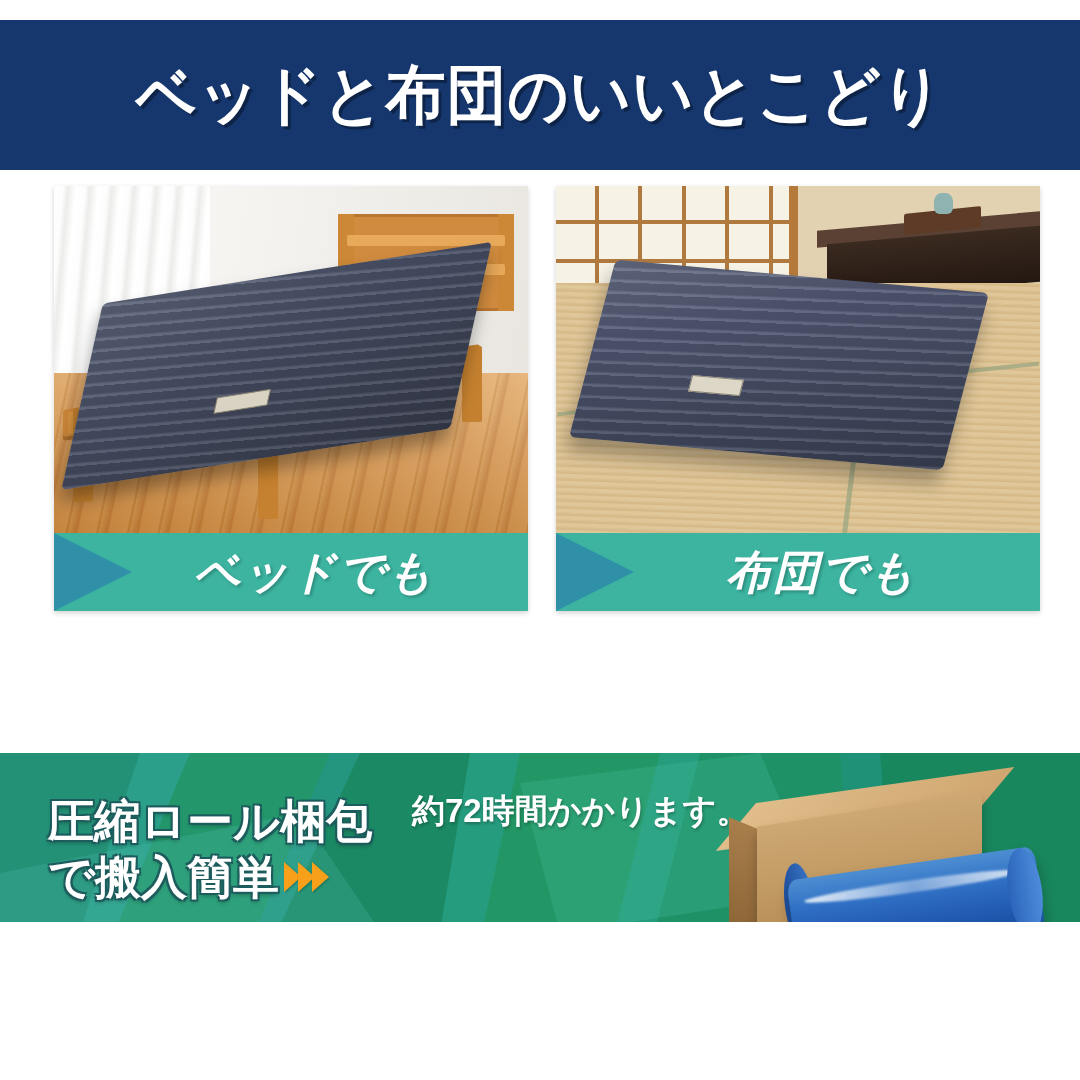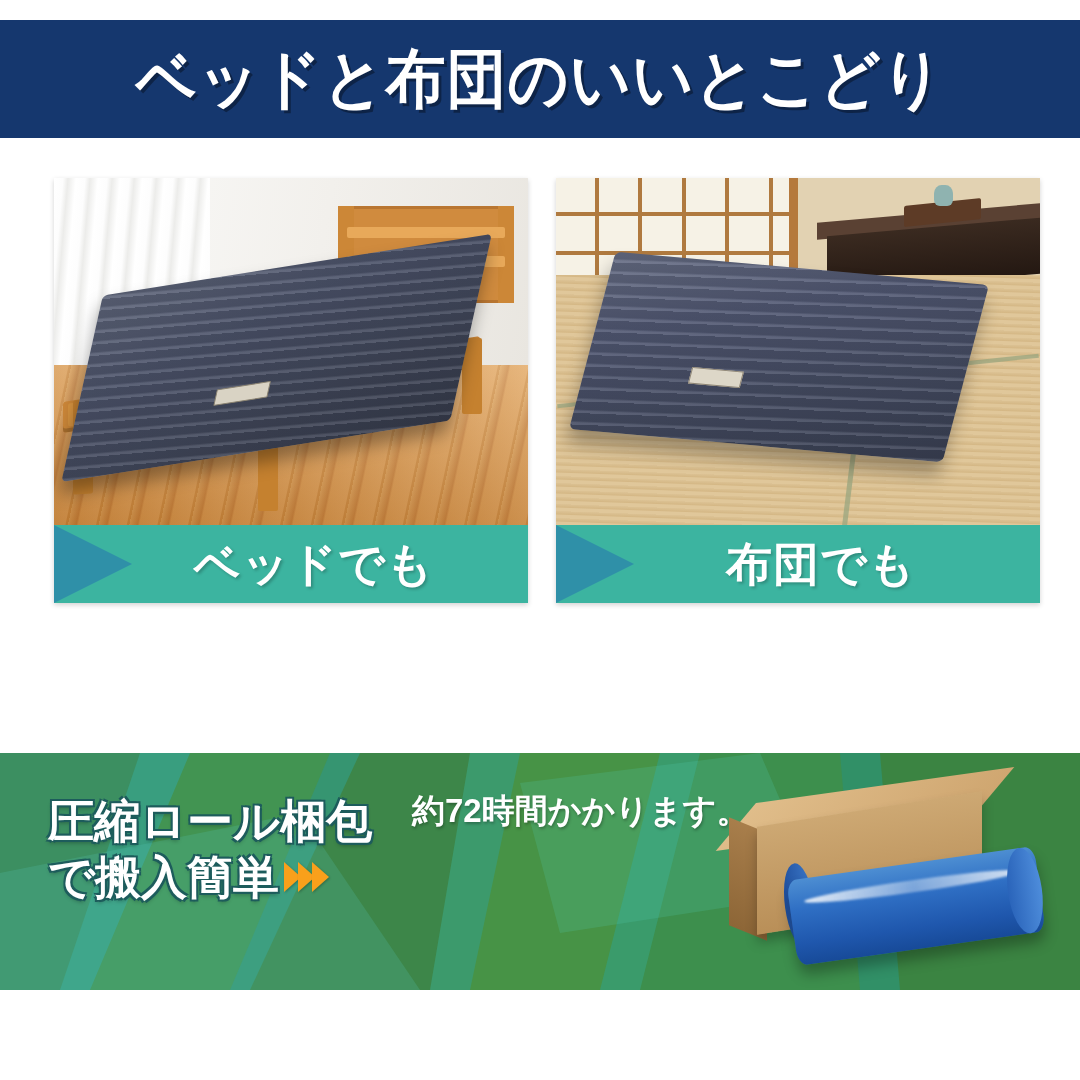--- a/index.html
+++ b/index.html
@@ -8,43 +8,44 @@
     background:#ffffff;
     font-family:"Liberation Sans", "DejaVu Sans", sans-serif;
     overflow:hidden;
     position:relative;
   }
 
   #page { position:relative; width:1080px; height:1080px; background:#fff; }
 
   
   .header-banner{
-    position:absolute; left:0; top:20px; width:1080px; height:118px;
+    position:absolute; left:0; top:20px; width:1080px; height:150px;
     background:#15376e;
     display:flex; align-items:center; justify-content:center;
   }
   .header-title{
     color:#ffffff;
     font-size:60px;
     font-weight:bold;
     letter-spacing:1px;
     line-height:1;
     text-shadow: 3px 3px 0 rgba(0,0,0,0.35);
     white-space:nowrap;
     transform: scaleY(1.08);
   }
 
   
   .cards{
     position:absolute; left:0; top:178px; width:1080px; height:425px;
   }
   .card{
-    position:absolute; top:0; width:474px; height:425px;
+    position:absolute; top:8px; width:474px; height:425px;
     overflow:hidden; background:#ddd;
     box-shadow: 0 2px 5px rgba(0,0,0,0.18);
+    font-style: italic;
   }
   .card.left { left:54px; }
   .card.right { left:556px; width:484px; }
 
   .photo{ position:absolute; left:0; top:0; width:100%; height:347px; overflow:hidden; }
 
   
   .scene-bed{ position:absolute; inset:0; background:linear-gradient(180deg,#f4f2ee 0%,#efece6 45%,#e7e2d8 52%,#e7e2d8 53%); }
   .wall{ position:absolute; left:0; top:0; width:100%; height:56%; background:linear-gradient(100deg,#fbfbfa 0%,#f2f0ec 55%,#e9e6e0 100%); }
   .curtain{ position:absolute; left:0; top:0; width:33%; height:57%;
@@ -147,22 +148,22 @@
     display:flex; align-items:center; justify-content:center;
   }
   .tagline-text{
     color:#121212; font-size:52px; font-weight:bold;
     letter-spacing:-1px; white-space:nowrap;
     transform: scaleY(1.12) scaleX(0.99);
   }
 
   
   .promo{
-    position:absolute; left:0; top:753px; width:1080px; height:237px;
-    background:#4d7c0f; overflow:hidden;
+    position:absolute; left:0; top:753px; width:1080px; height:169px;
+    background:#15803d; overflow:hidden;
   }
   .promo-inner{ position:absolute; inset:0; }
 
   .promo-left{
     position:absolute; left:48px; top:40px; width:350px;
   }
   .promo-head{
     color:#ffffff; font-size:46px; font-weight:bold; line-height:1.22;
     letter-spacing:0px;
     text-shadow:

